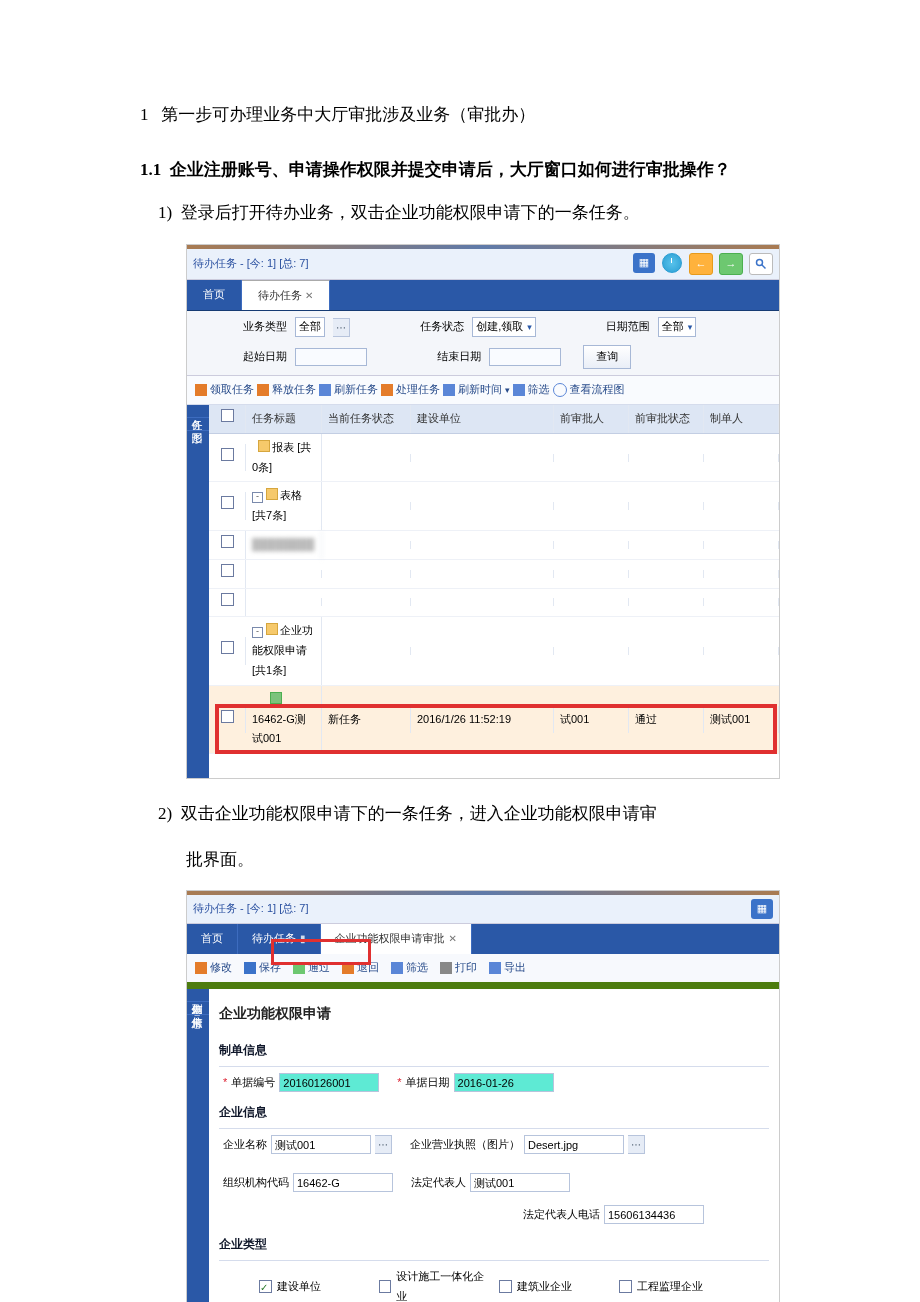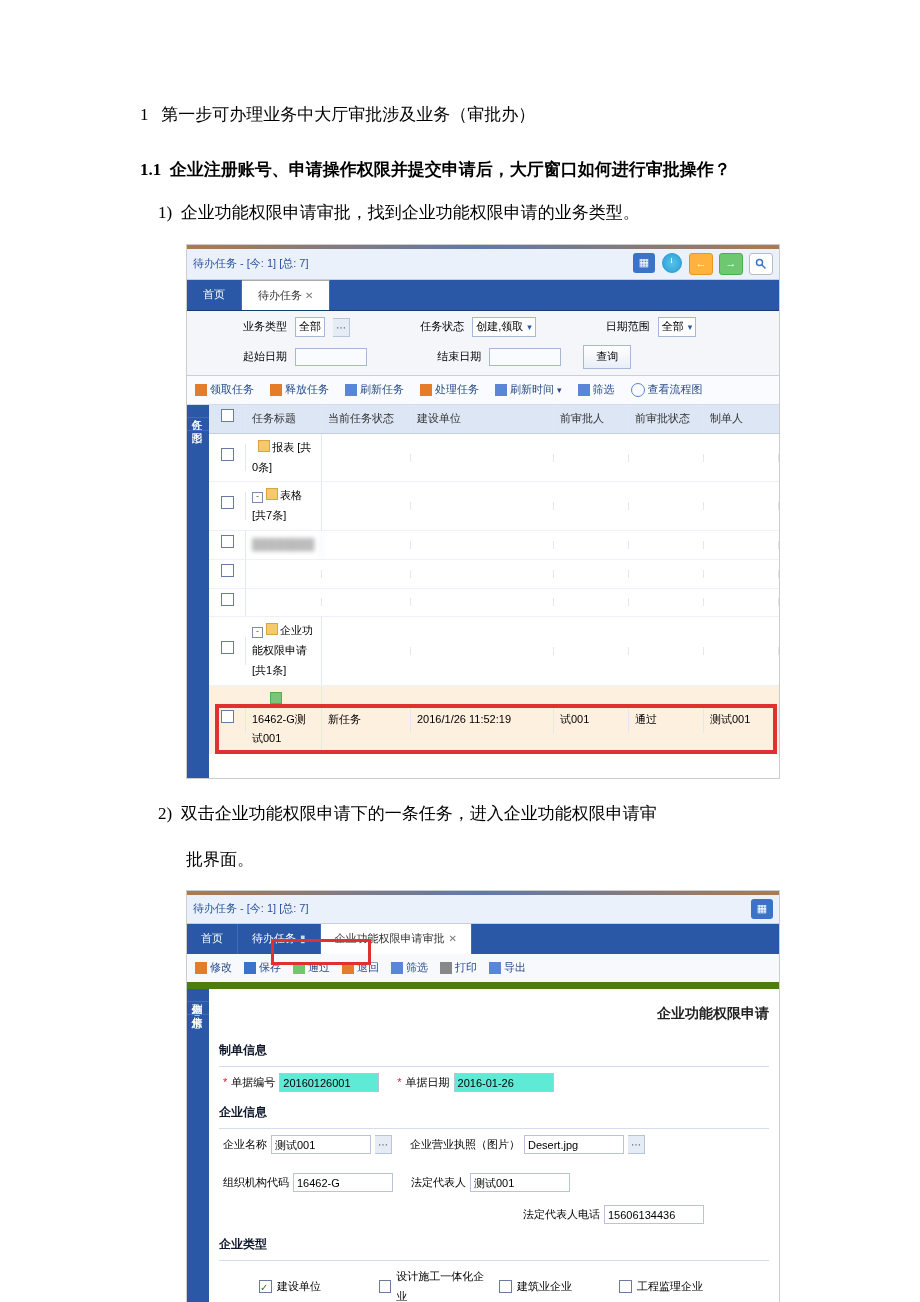--- a/index.html
+++ b/index.html
@@ -46,21 +46,21 @@
     background:#f4f6fa; border-bottom:1px solid #ccd;
     padding:6px 8px; display:flex; align-items:center; gap:8px; flex-wrap:wrap;
   }
   .filterbar label{ font-size:11px;margin-left:48px; }
   .sel { border:1px solid #a7b8d6; background:#fff; height:18px; font-size:11px; padding:0 3px; display:inline-flex; align-items:center; gap:4px; }
   .sel .dd { color:#2a58a7; font-size:9px; }
   .txt { border:1px solid #a7b8d6; height:16px; background:#f9fbff; width:70px; }
   .btn { border:1px solid #a7b8d6; background:linear-gradient(#fff,#e9eef7); padding:1px 12px; font-size:11px; }
   .toolbar2 {
     background:#f9fbfe; border-bottom:1px solid #d5dcec; padding:4px 8px;
-    display:flex; gap:16px; align-items:center;
+    display:flex; gap:3px; align-items:center;
   }
   .tbtn { display:inline-flex; gap:3px; align-items:center; color:#274b8a; }
   .tbtn .ico { width:12px; height:12px; display:inline-block; }
   .listarea { display:flex; min-height:150px; }
   .sidetabs { width:22px; background:#2a58a7; color:#fff; display:flex; flex-direction:column; font-size:11px; }
   .sidetab { writing-mode:vertical-rl; padding:6px 3px; border-bottom:1px solid #3d6cbf; text-align:center;}
   .table1 { flex:1; }
   .th-row { display:flex; background:#dde6f4; border-bottom:1px solid #c3cee3; font-weight:normal; color:#333; }
   .th-row > div, .tr > div { padding:4px 6px; border-right:1px solid #e2e8f2; font-size:11px; }
   .c-chk { width:24px; text-align:center; }
@@ -86,21 +86,21 @@
   }
   .tabs2 { background:#2a58a7; color:#fff; display:flex; }
   .tabs2 .tab2 { padding:5px 14px; border-right:1px solid #3d6cbf; display:flex; align-items:center; gap:4px; }
   .tabs2 .tab2.active { background:#fff; color:#333; }
   .close-x { font-size:10px; color:#777; }
   .toolbar3 { background:#f7f9fd; border-bottom:7px solid #4d7c0f; padding:4px 8px; display:flex; gap:12px; align-items:center; }
   .toolbar3 .tbtn { color:#274b8a; }
   .body2 { display:flex; min-height:300px; }
   .sidecol { width:22px; background:#2a58a7; color:#fff; display:flex; flex-direction:column; font-size:11px; }
   .form-area { flex:1; padding:8px 10px 4px 10px; }
-  .form-title { text-align:right; font-size:14px; font-weight:bold; color:#222; margin:4px 0 10px 0; }
+  .form-title { text-align:left; font-size:14px; font-weight:bold; color:#222; margin:4px 0 10px 0; }
   .group-title { color:#0f172a; font-weight:bold; font-size:12px; padding:4px 0; border-bottom:1px solid #d5dcec;}
   .form-row { display:flex; gap:18px; padding:6px 4px; flex-wrap:wrap; }
   .field { display:flex; align-items:center; gap:4px; font-size:11px; }
   .req { color:#d23; }
   .inp { border:1px solid #b7c4dc; height:17px; padding:0 3px; background:#fff; min-width:92px; font-size:11px; }
   .inpro { background:#5eead4; }
   .pick { width:16px; height:17px; border:1px solid #b7c4dc; border-left:0; background:#e6ecf6; display:inline-block; text-align:center; font-size:10px; color:#456; }
   .cb-grid { display:grid; grid-template-columns:repeat(4,1fr); gap:6px 10px; padding:6px 40px; }
   .cb-item { display:flex; align-items:center; gap:5px; font-size:11px; }
   .cb-item .chk.checked::after { content:"✓"; color:#2a7a2a; font-size:10px; display:block; margin-top:-2px; }
@@ -117,21 +117,21 @@
   <span>第一步可办理业务中大厅审批涉及业务（审批办）</span>
 </p>
 
 <p class="heading2">
   <span>1.1</span>&nbsp;
   <span>企业注册账号、申请操作权限并提交申请后，大厅窗口如何进行审批操作？</span>
 </p>
 
 <p class="step">
   <span>1)</span>&nbsp;
-  <span>企业功能权限申请审批，找到企业功能权限申请的业务类型。</span>
+  <span>登录后打开待办业务，双击企业功能权限申请下的一条任务。</span>
 </p>
 
 <div class="app1">
   <div class="blurbar"></div>
   <div class="breadcrumb-row">
     <span class="breadcrumb">待办任务 - [今: 1] [总: 7]</span>
     <div class="toolbar-icons">
       <span class="ticon apps">▦</span>
       <span class="ticon">
           <span class="clockblue"></span>

